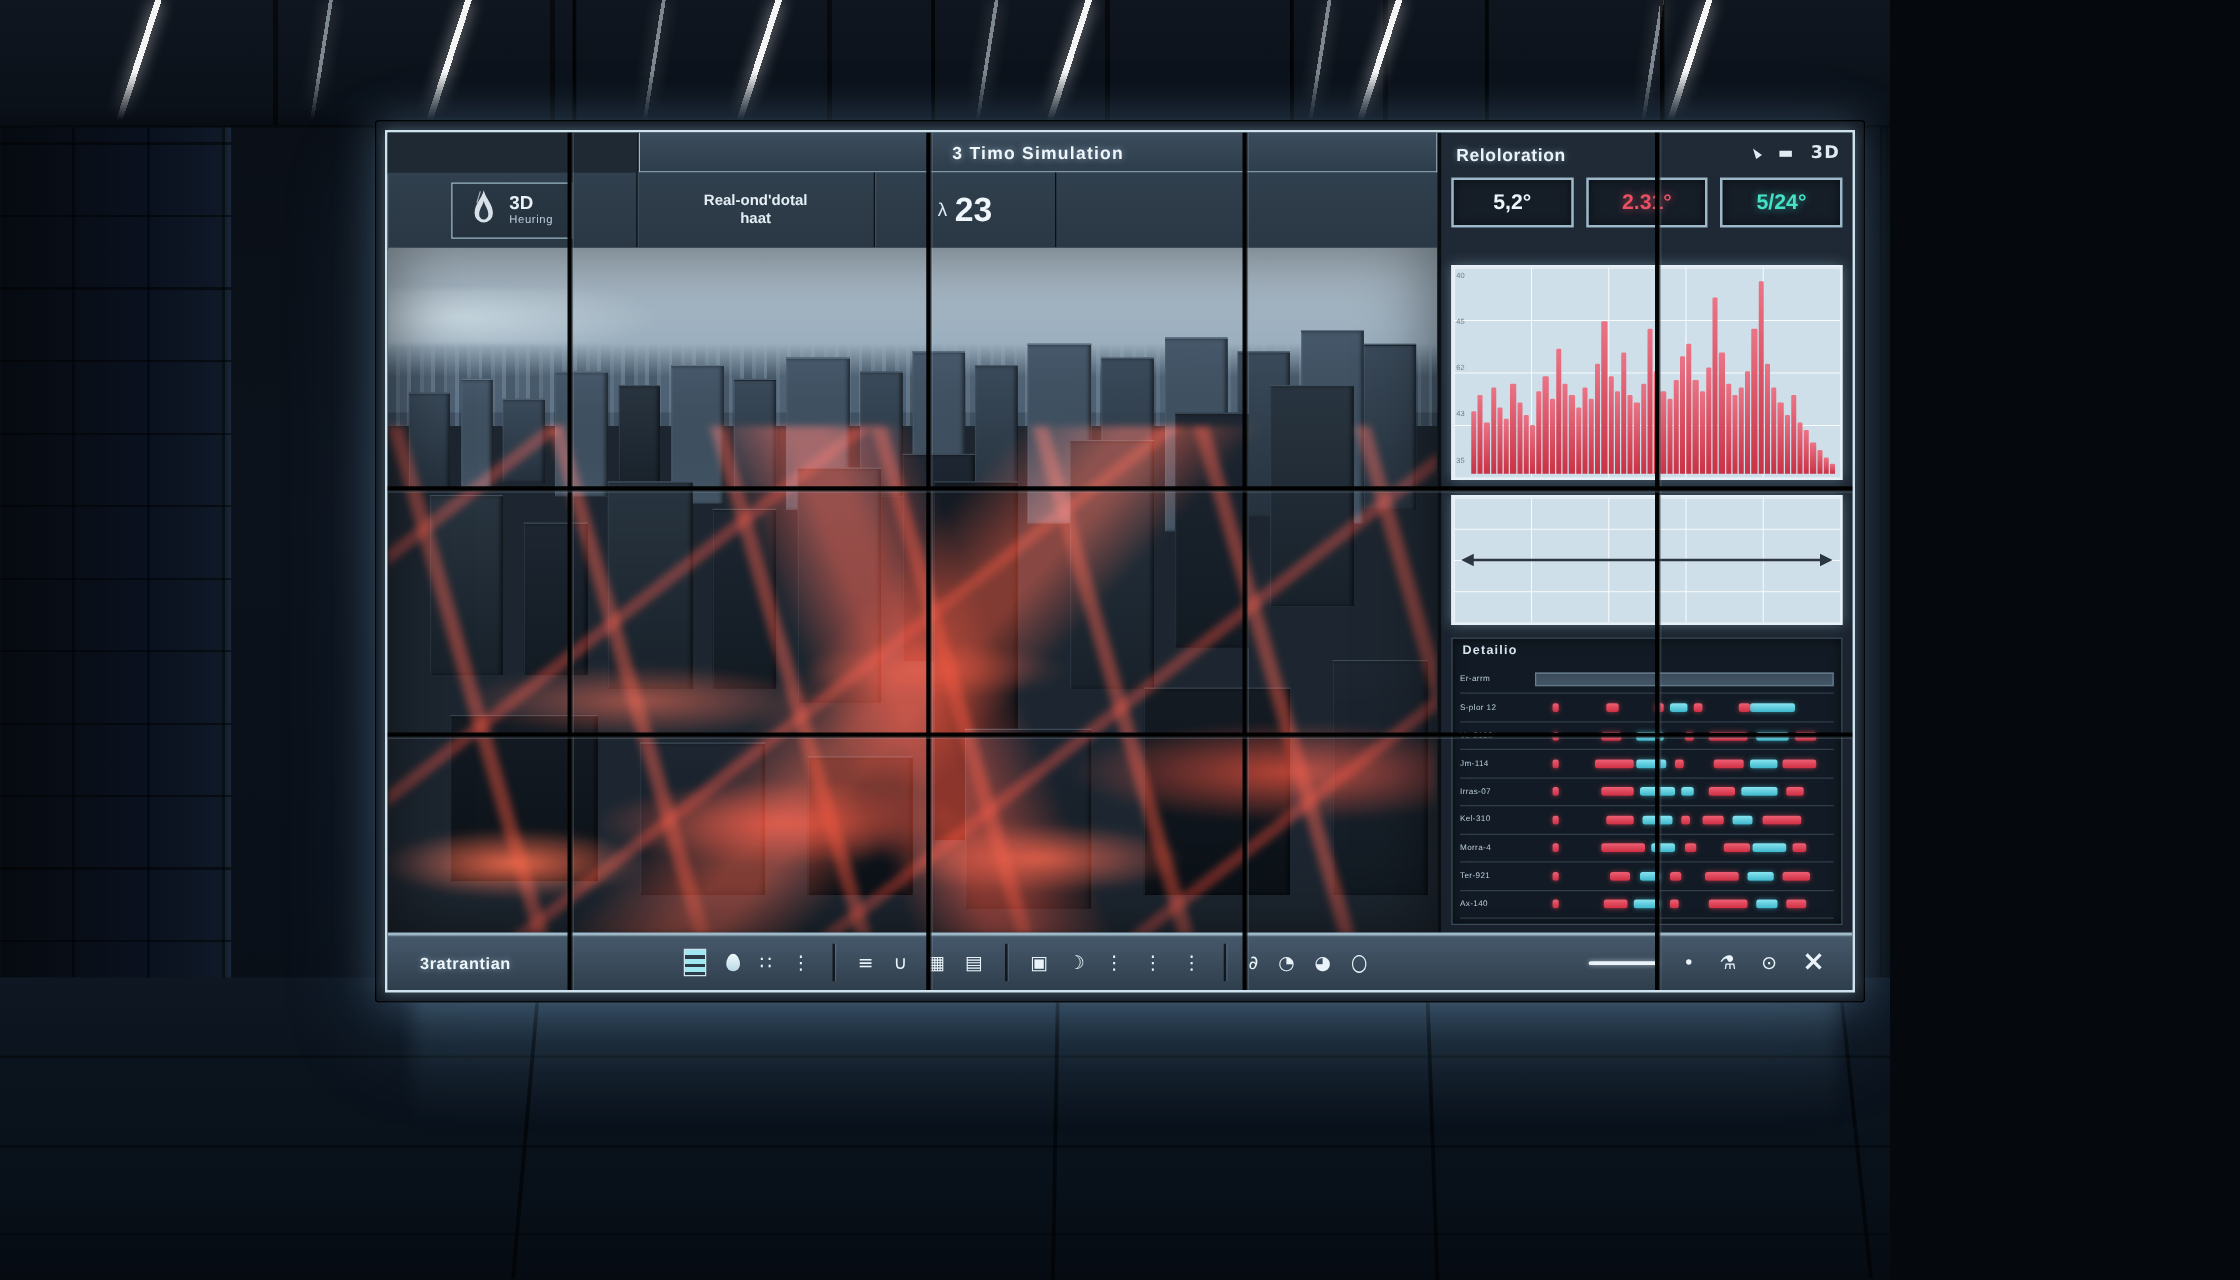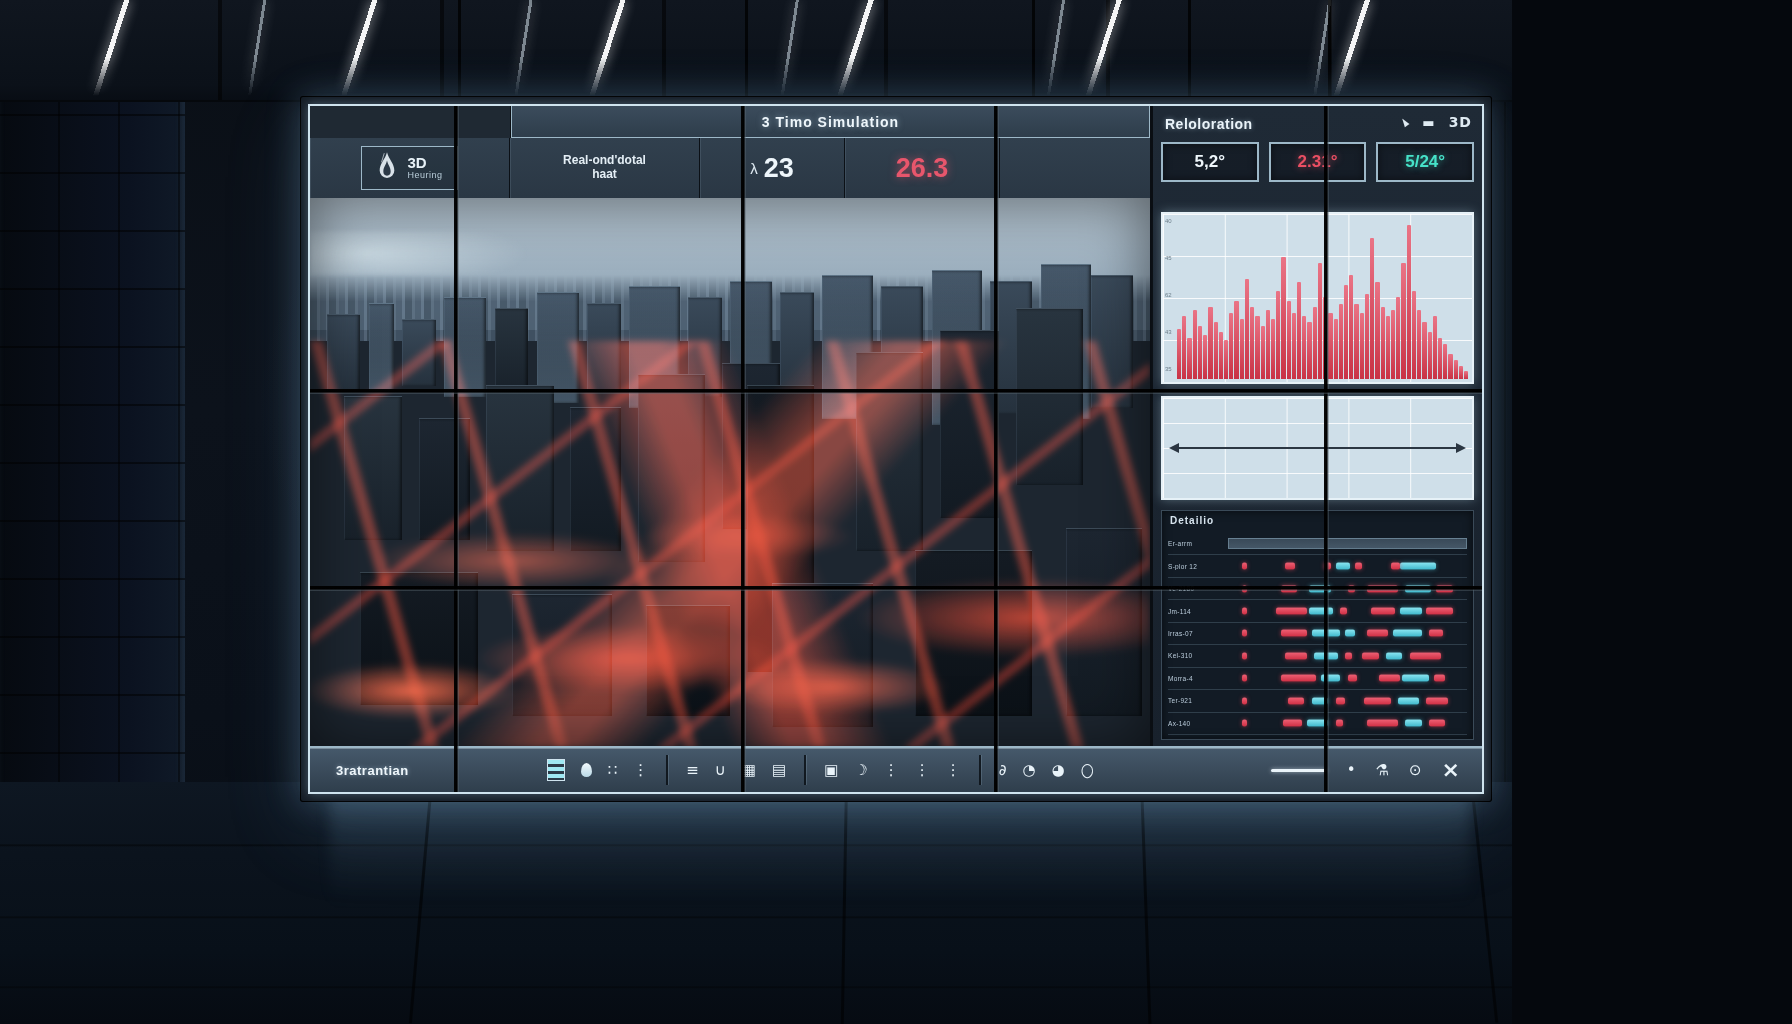--- a/index.html
+++ b/index.html
@@ -213,23 +213,20 @@
               </span>
             </div>
           </div>
           <div class="cell real">
             <span>Real-ond'dotal</span>
             <span>haat</span>
           </div>
           <div class="cell count">
             <span class="person">λ</span>
             <span class="count-val">23</span>
-          </div>
-          <div class="cell temp">
-            <span class="temp-val">26.3</span>
           </div>
         </div>
 
         <div class="map-body">
           <div class="sky"></div>
           <div class="river"></div>
           <div class="skyline"></div>
           <div class="city">
             <div class="bld s2" style="left:2%;top:21%;width:4%;height:14%"></div>
             <div class="bld s1" style="left:7%;top:19%;width:3%;height:16%"></div>

